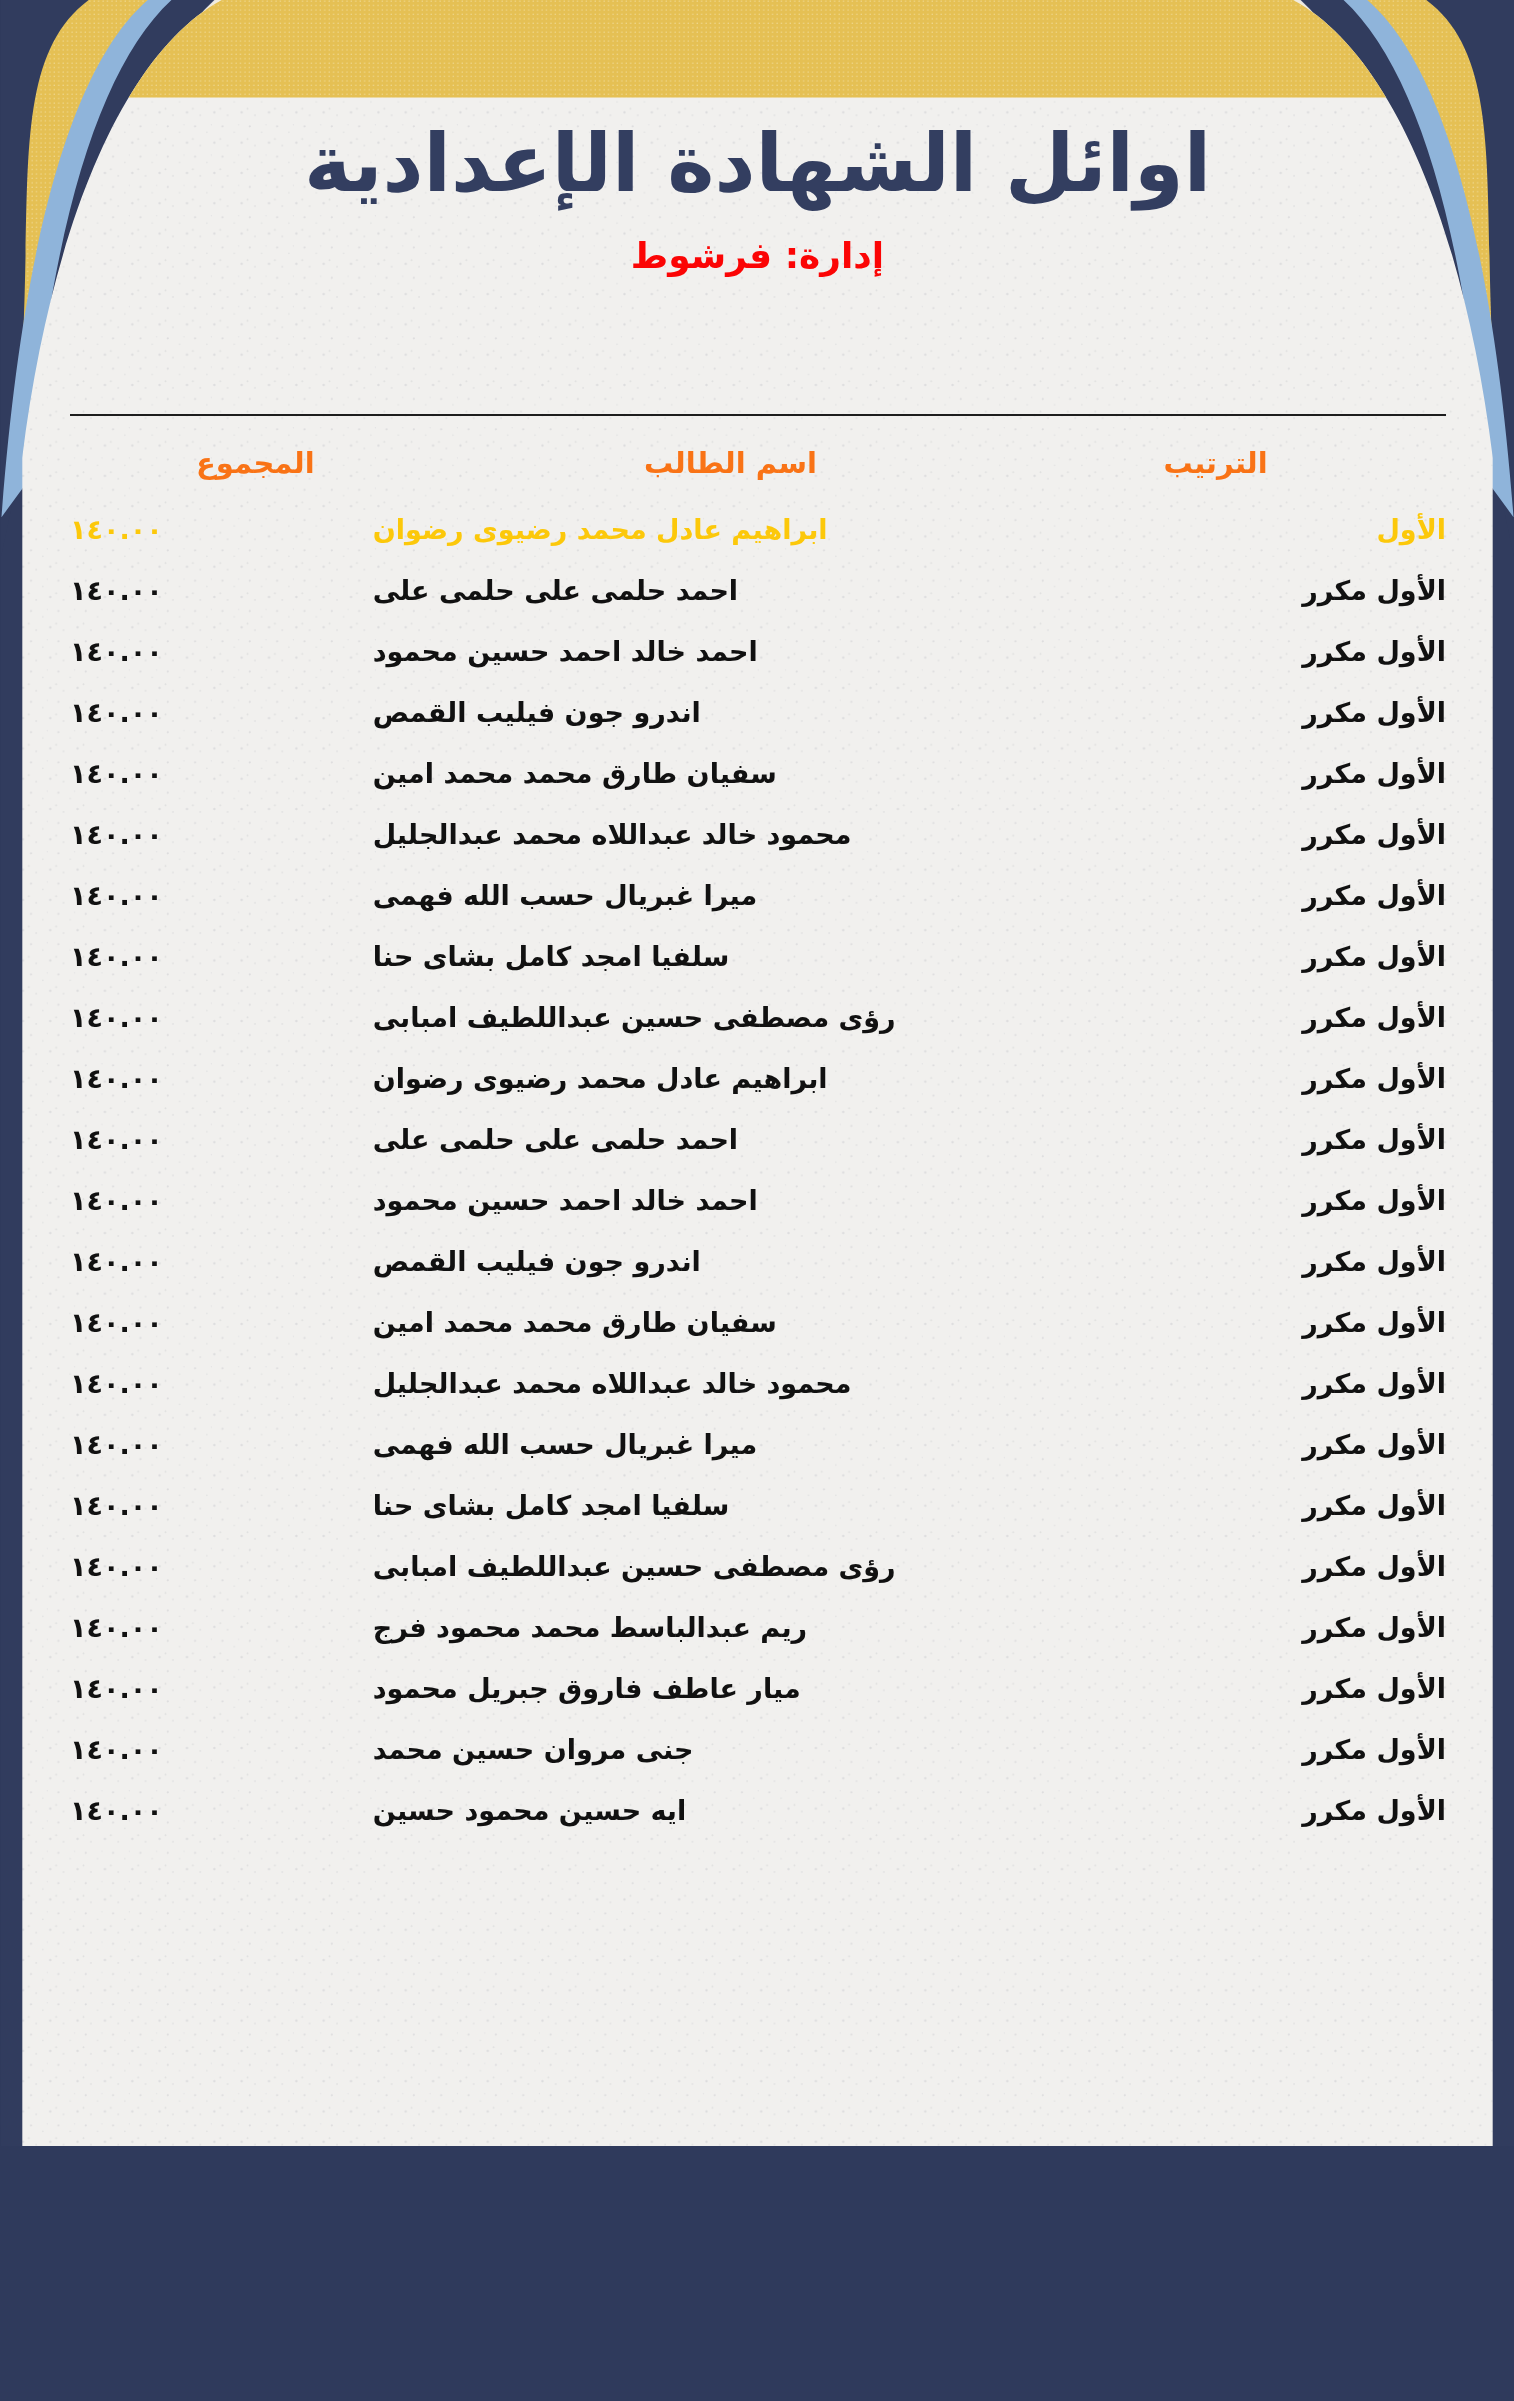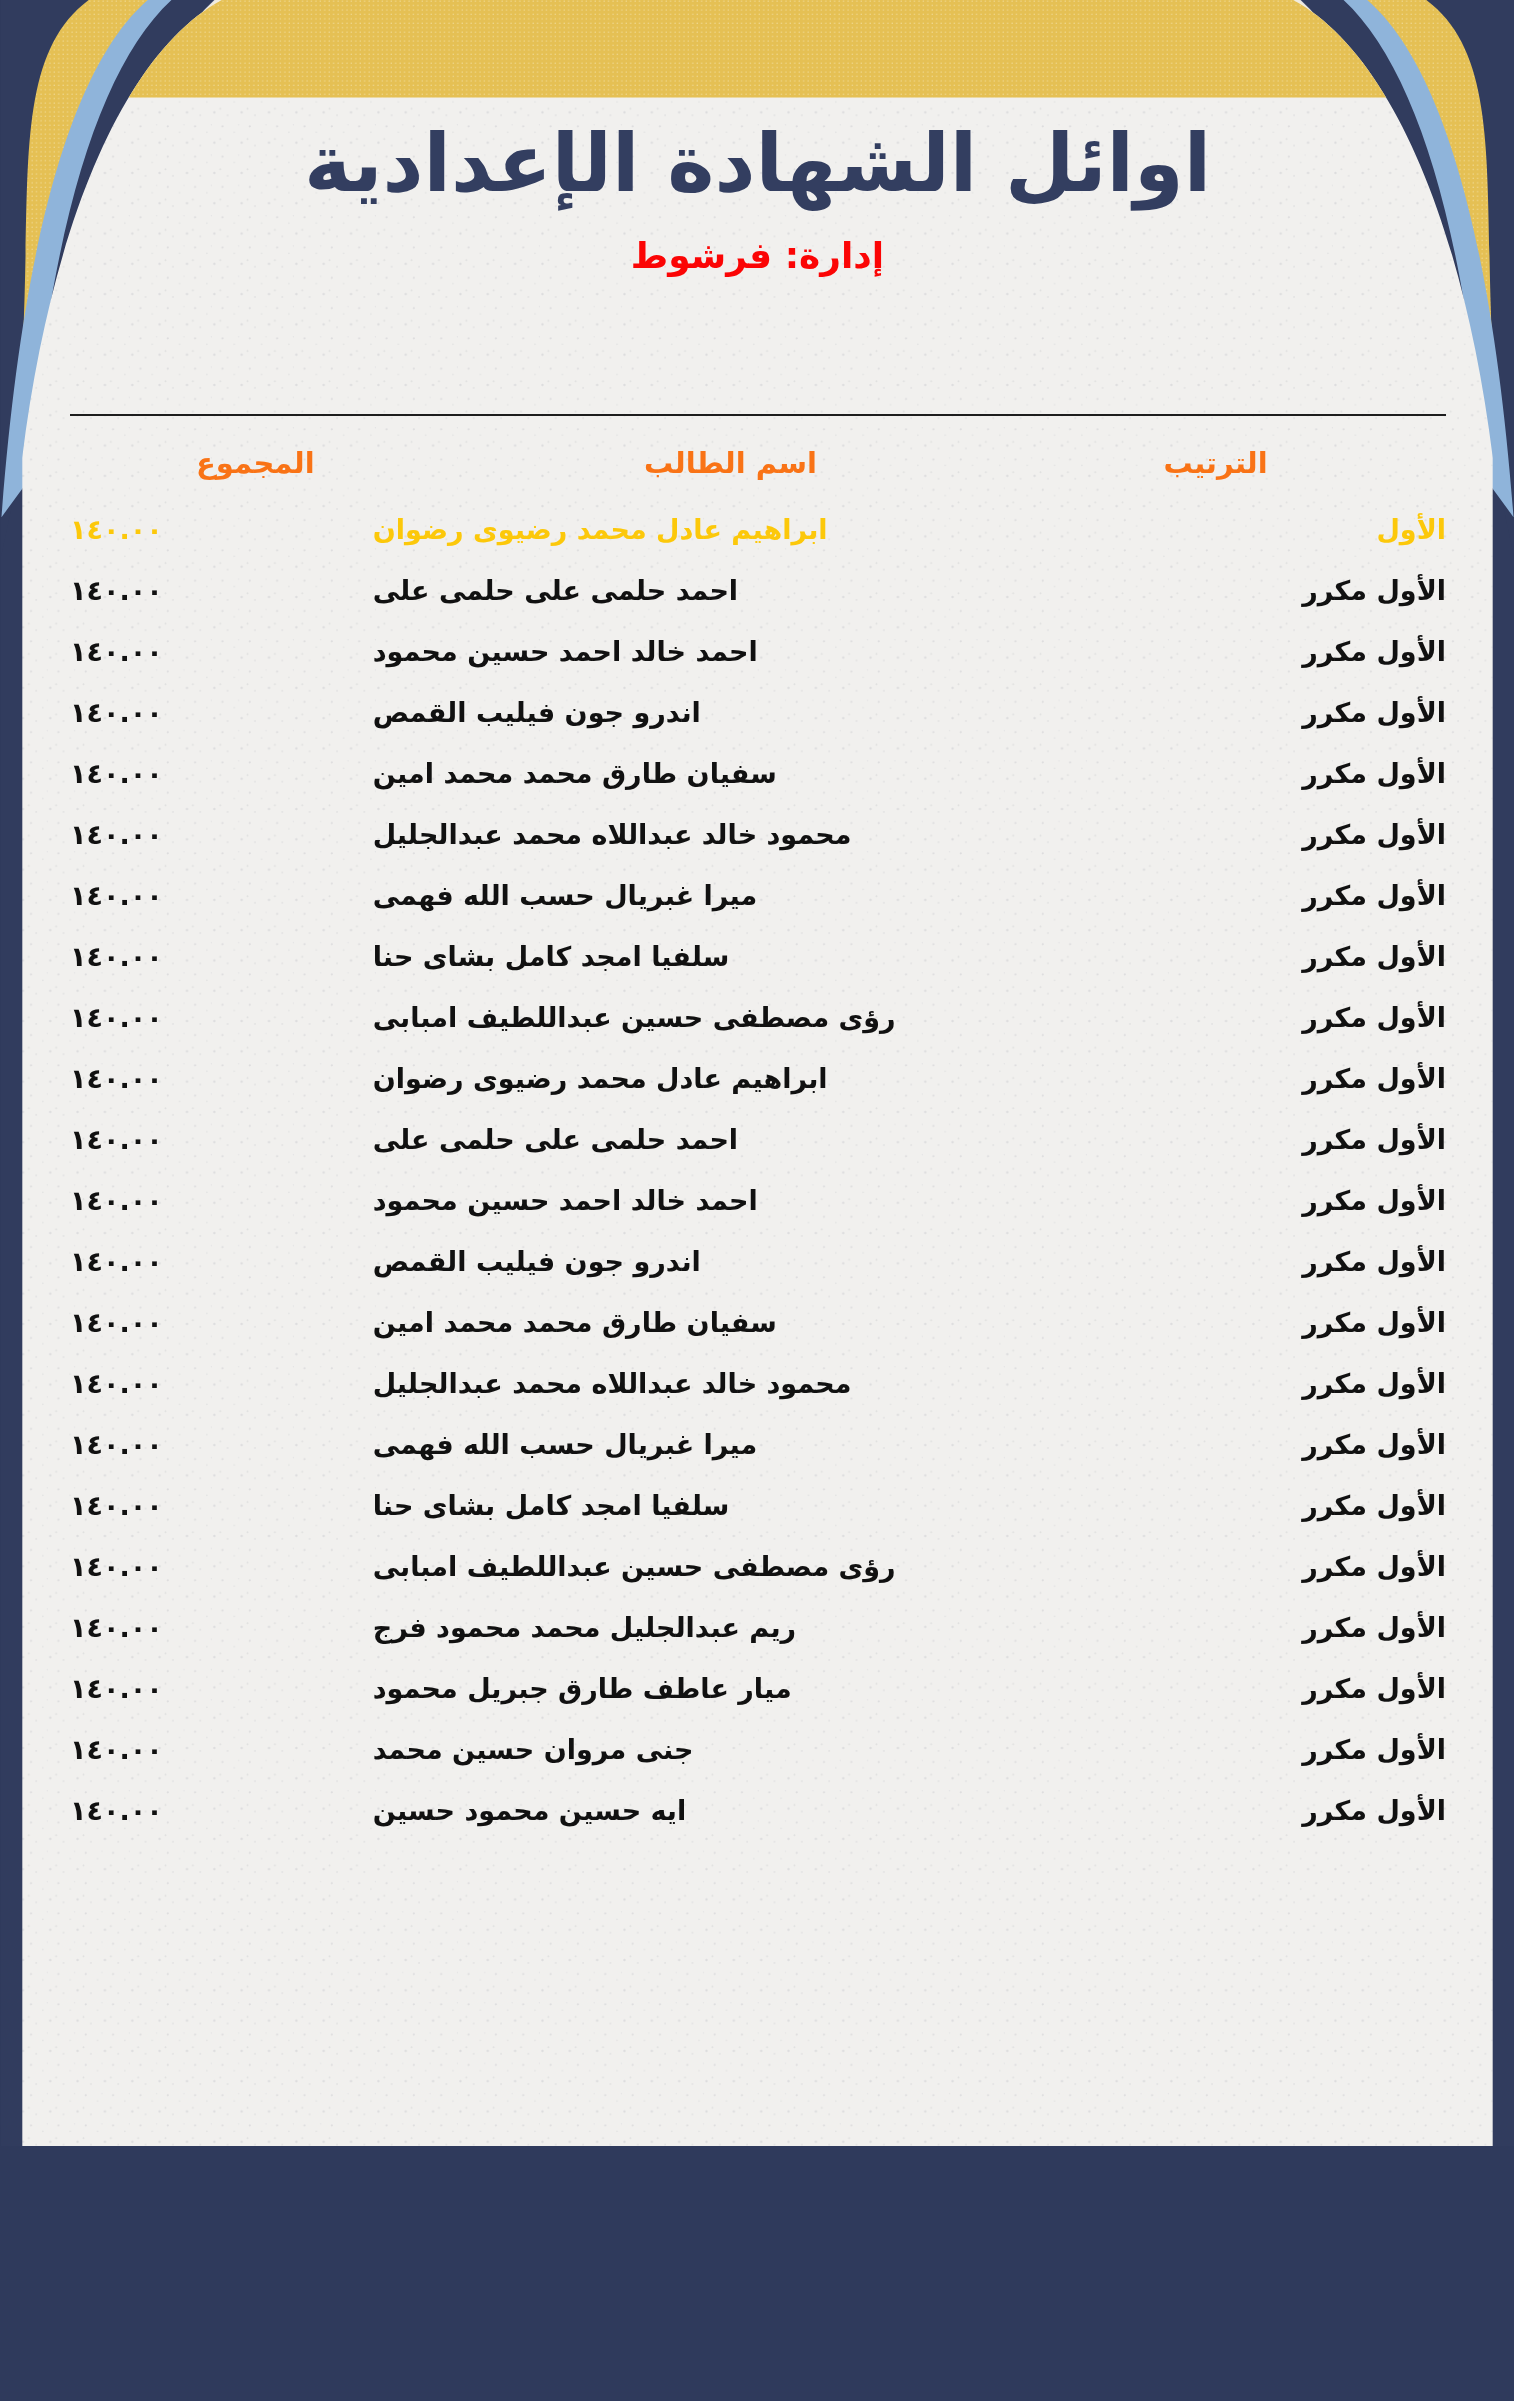--- a/index.html
+++ b/index.html
@@ -335,26 +335,26 @@
             <td class="d-name">سلفيا امجد كامل بشاى حنا</td>
             <td class="d-total">١٤٠.٠٠</td>
           </tr>
           <tr>
             <td class="d-rank">الأول مكرر</td>
             <td class="d-name">رؤى مصطفى حسين عبداللطيف امبابى</td>
             <td class="d-total">١٤٠.٠٠</td>
           </tr>
           <tr>
             <td class="d-rank">الأول مكرر</td>
-            <td class="d-name">ريم عبدالجليل محمد محمود فرج</td>
-            <td class="d-total">١٤٠.٠٠</td>
-          </tr>
-          <tr>
-            <td class="d-rank">الأول مكرر</td>
-            <td class="d-name">ميار عاطف طارق جبريل محمود</td>
+            <td class="d-name">ريم عبدالباسط محمد محمود فرج</td>
+            <td class="d-total">١٤٠.٠٠</td>
+          </tr>
+          <tr>
+            <td class="d-rank">الأول مكرر</td>
+            <td class="d-name">ميار عاطف فاروق جبريل محمود</td>
             <td class="d-total">١٤٠.٠٠</td>
           </tr>
           <tr>
             <td class="d-rank">الأول مكرر</td>
             <td class="d-name">جنى مروان حسين محمد</td>
             <td class="d-total">١٤٠.٠٠</td>
           </tr>
           <tr>
             <td class="d-rank">الأول مكرر</td>
             <td class="d-name">ايه حسين محمود حسين</td>

